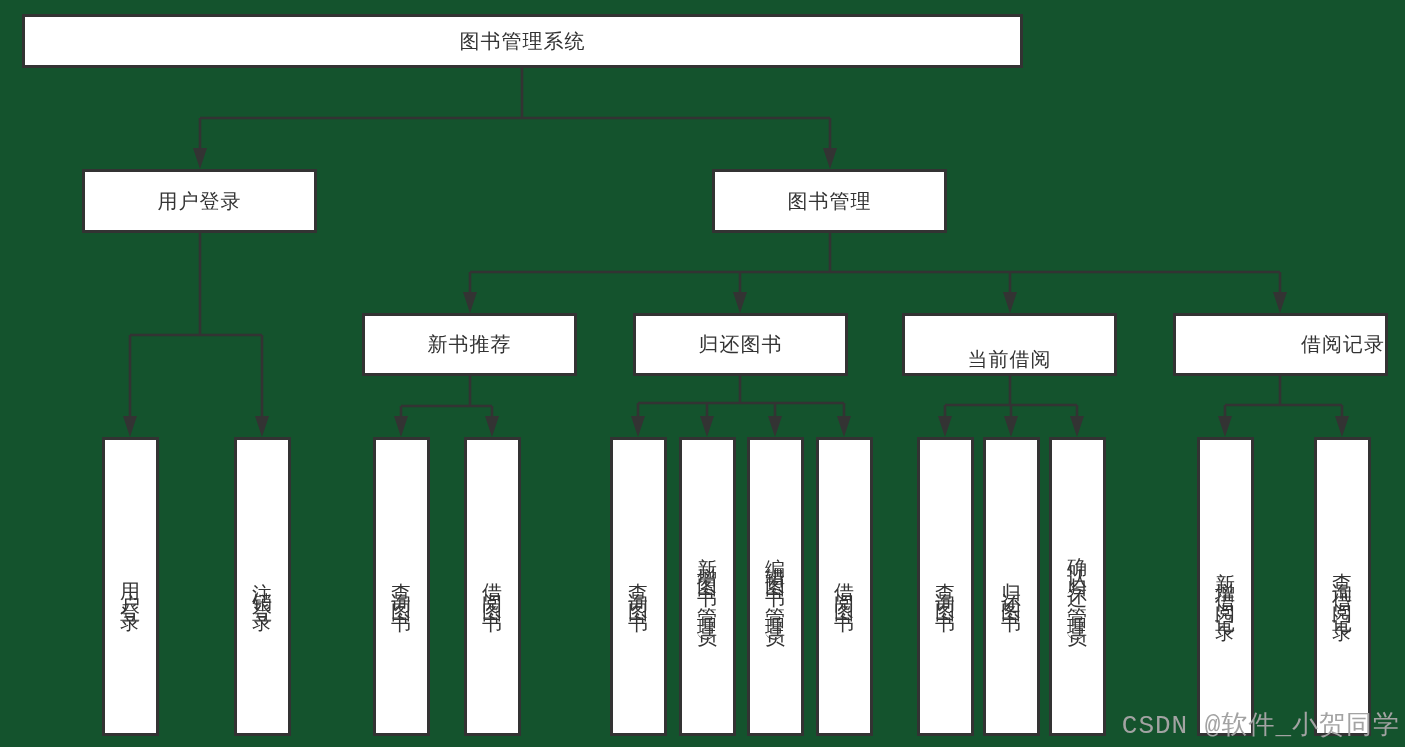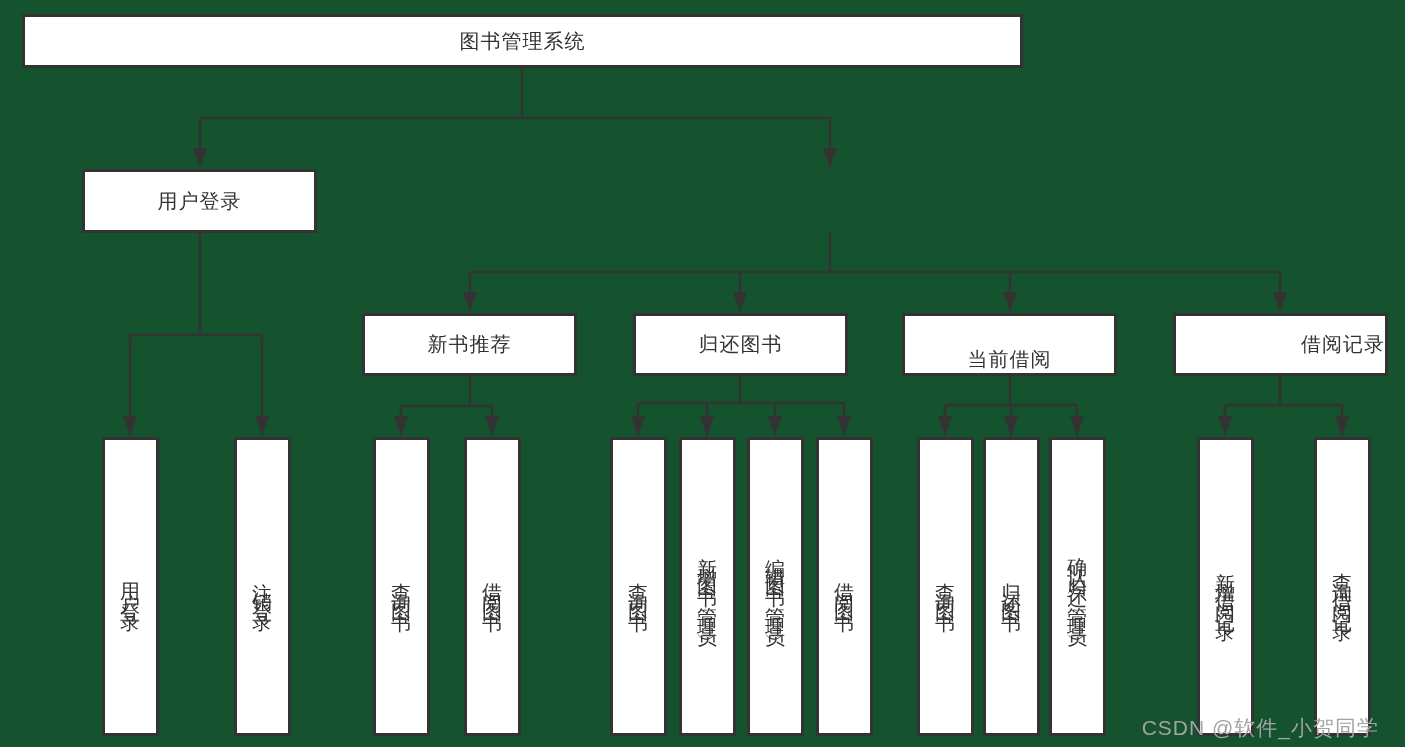--- a/index.html
+++ b/index.html
@@ -39,27 +39,28 @@
     font-size: 20px;
     letter-spacing: 10px;
     line-height: 1;
     white-space: nowrap;
   }
   .root  { left: 22px;  top: 14px;  width: 1001px; height: 54px; }
   .l2    { top: 169px; width: 235px; height: 64px; }
   .l3    { top: 313px; width: 215px; height: 63px; }
   .watermark {
     position: absolute;
-    right: 26px;
+    right: 5px;
     bottom: 5px;
     z-index: 2;
-    font-size: 21px;
+    font-size: 26px;
     color: #a3a3a3;
     letter-spacing: 1px;
     white-space: nowrap;
+    font-family: Liberation Mono, monospace;
   }
 </style>
 </head>
 <body>
 
 <div class="canvas">
 
   <svg class="wires" width="1405" height="747" viewBox="0 0 1405 747">
     <g stroke="#333333" stroke-width="2.6" fill="none">
       <path d="M522,68 V118 M200,118 H830 M200,118 V150 M830,118 V150"></path>
@@ -92,20 +93,23 @@
       <polygon points="1335,416 1349,416 1342,437"></polygon>
     </g>
   </svg>
 
   <div class="node root">
     <span class="hlabel">图书管理系统</span>
   </div>
 
   <div class="node l2" style="left:82px;">
     <span class="hlabel">用户登录</span>
+  </div>
+  <div class="node l2" style="left:712px;">
+    <span class="hlabel">图书管理</span>
   </div>
 
   <div class="node l3" style="left:362px;justify-content:center;">
     <span class="hlabel">新书推荐</span>
   </div>
   <div class="node l3" style="left:633px;">
     <span class="hlabel">归还图书</span>
   </div>
   <div class="node l3" style="left:902px;align-items:flex-end;">
     <span class="hlabel">当前借阅</span>

